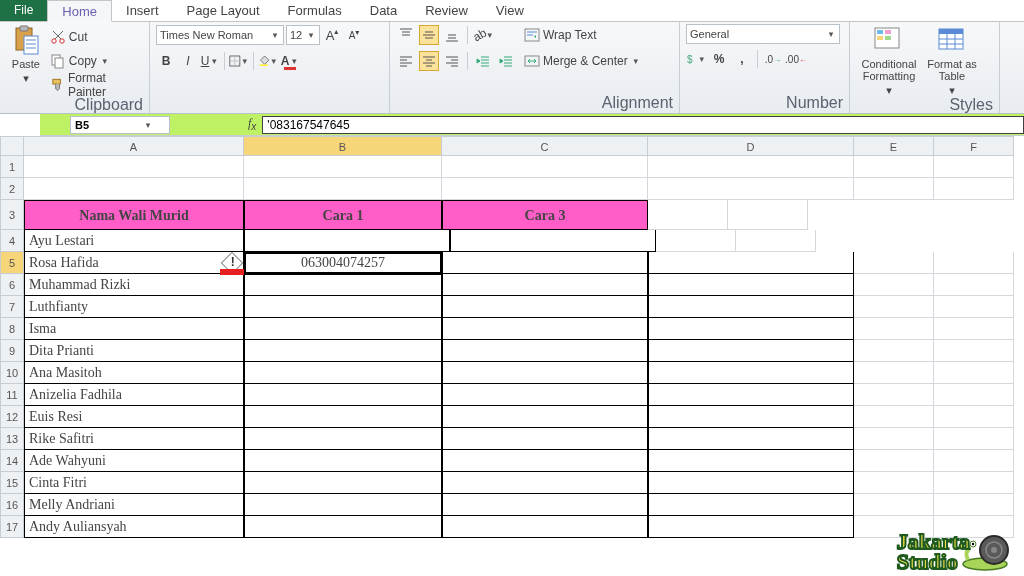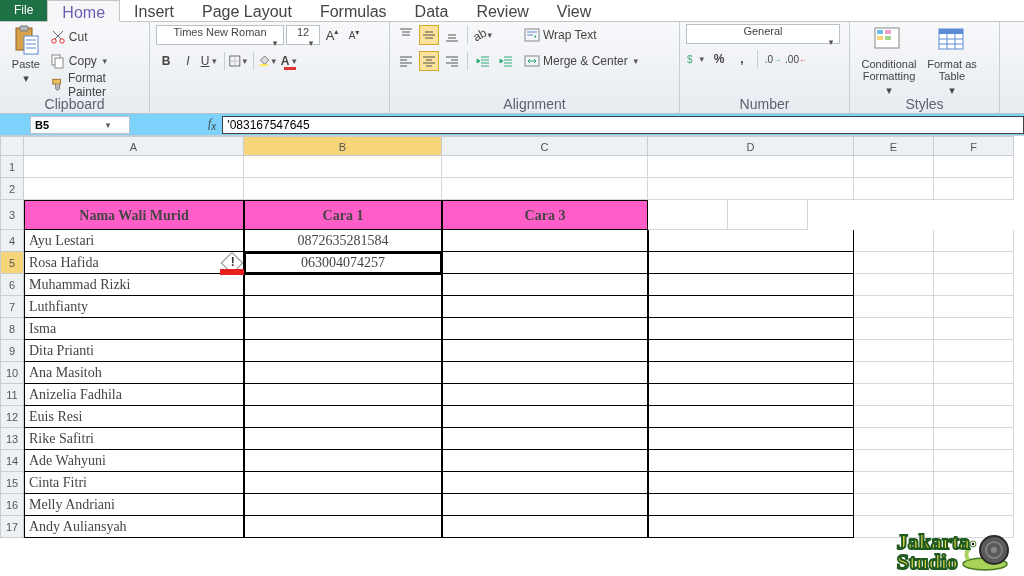--- a/index.html
+++ b/index.html
@@ -1,39 +1,39 @@
 <!DOCTYPE html>
 <html><head>
 <meta charset="utf-8">
 <style>
   * { box-sizing: border-box; margin: 0; padding: 0; font-family: "Segoe UI", Tahoma, sans-serif; }
   body { background: #fff; width: 1024px; height: 576px; overflow: hidden; font-size: 12px; color: #444; position: relative; }
 
   
   .tabs { display: flex; height: 22px; background: #fff; border-bottom: 1px solid #c5c5c5; }
   .file-tab { background: #1e7145; color: #fff; padding: 3px 14px; font-size: 12px; cursor: pointer; }
-  .tab { padding: 3px 14px; font-size: 16px; color: #444; cursor: pointer; }
+  .tab { padding: 3px 14px; font-size: 13px; color: #444; cursor: pointer; }
   .tab.active { background: #f5f6f7; border: 1px solid #c5c5c5; border-bottom: 1px solid #f5f6f7; margin-bottom: -1px; color: #6b5fb3; }
 
   
   .ribbon { display: flex; height: 92px; background: linear-gradient(#f7f8fa,#e8ecf0); border-bottom: 1px solid #b8c0c8; }
   .group { border-right: 1px solid #c7cdd3; padding: 2px 6px 0 6px; display: flex; flex-direction: column; justify-content: space-between; }
-  .group-label { text-align: center; font-size: 14px; color: #5a6270; padding-bottom: 1px; }
+  .group-label { text-align: right; font-size: 16px; color: #5a6270; padding-bottom: 1px; }
   .group-body { display: flex; align-items: flex-start; gap: 4px; flex: 1; }
   .big-btn { display: flex; flex-direction: column; align-items: center; justify-content: center; width: 42px; gap: 2px; cursor:pointer; }
   .big-btn .ic { width: 32px; height: 32px; }
   .big-btn span { font-size: 11px; color: #444; text-align:center; line-height:1.1; }
   .small-row { display: flex; align-items: center; gap: 3px; height: 22px; }
   .small-btn { width: 20px; height: 20px; display:flex; align-items:center; justify-content:center; cursor:pointer; }
   .sep { width:1px; height:18px; background:#c7cdd3; margin:0 2px; }
-  .combo { border:1px solid #b8c0c8; background:#fff; height:20px; display:flex; align-items:center; padding:0 3px; font-size:11px;flex-direction:column; }
+  .combo { border:1px solid #b8c0c8; background:#fff; height:20px; display:flex; align-items:center; padding:0 3px; font-size:11px; }
   .dd { width:10px; text-align:center; color:#555; font-size:9px; }
 
   
-  .fxbar { display:flex; height:22px; border-bottom:1px solid #c7cdd3; align-items:center; background:#7dd3fc; }
+  .fxbar { display:flex; height:22px; border-bottom:1px solid #c7cdd3; align-items:center; background:#bef264;margin-left:40px; }
   .namebox { width:100px; border:1px solid #b8c0c8; background:#fff; margin:0 4px 0 30px; height:18px; display:flex; align-items:center; }
   .namebox input { border:0; width:72px; padding:0 4px; font-size:11px; font-weight:bold; outline:none; }
   .fxlabel { font-style:italic; font-family:"Times New Roman",serif; margin:0 6px 0 14px; }
   .fxinput { flex:1; border:1px solid #404040; background:#fff; height:18px; padding:0 4px; font-size:12px; }
 
   
   .sheet { display:flex; }
   .rowhdrs { width:24px; }
   .corner { height:20px; border:1px solid #c7cdd3; background:#eef1f4; }
   .rowhdr { height:22px; border:1px solid #c7cdd3; border-top:0; background:#eef1f4; text-align:center; font-size:11px; line-height:22px; color:#555; }
@@ -370,21 +370,20 @@
     <div class="datarow" style="height:30px">
       <div class="cell cA hdr-cell" style="line-height:30px">Nama Wali Murid</div>
       <div class="cell cB hdr-cell" style="line-height:30px">Cara 1</div>
       <div class="cell cD hdr-cell" style="line-height:30px">Cara 3</div>
       <div class="cell cE"></div>
         <div class="cell cF"></div>
     </div>
 
     <div class="datarow">
       <div class="cell cA data-cell">Ayu Lestari</div>
-      <div class="cell cB data-cell center">0872635281584</div>
       <div class="cell cC data-cell"></div>
       <div class="cell cD data-cell"></div>
       <div class="cell cE"></div>
         <div class="cell cF"></div>
     </div>
 
     <div class="datarow" style="position:relative">
       <div class="cell cA data-cell">Rosa Hafida</div>
       <div class="cell cB data-cell sel-cell">063004074257</div>
       <div class="cell cC data-cell"></div>

